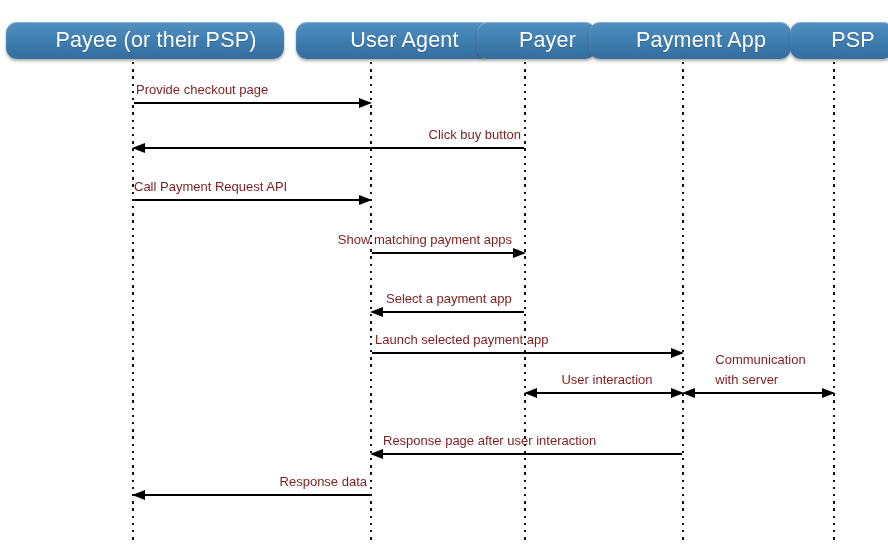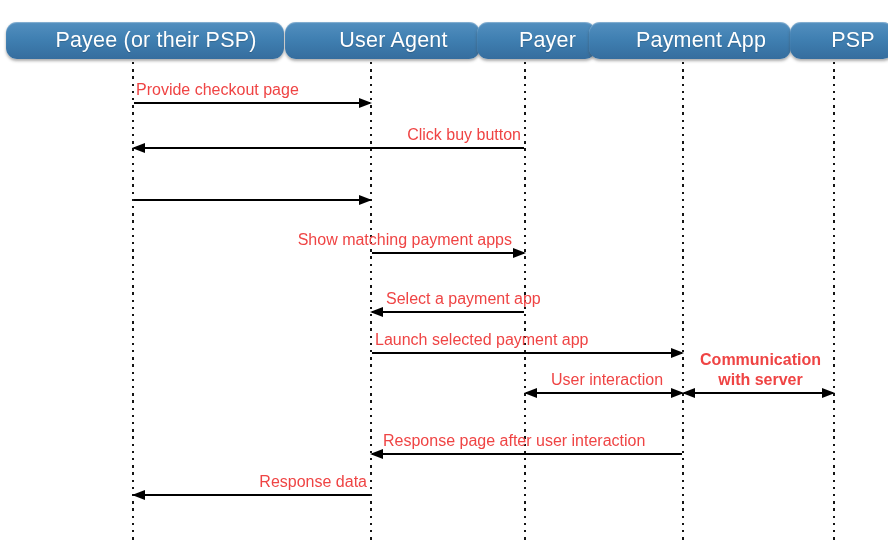--- a/index.html
+++ b/index.html
@@ -50,39 +50,39 @@
     position: absolute;
     top: -4px;
     width: 0; height: 0;
     border-top: 5px solid transparent;
     border-bottom: 5px solid transparent;
   }
   .head.right { right: -1px; border-left: 13px solid #000000; }
   .head.left  { left: -1px;  border-right: 13px solid #000000; }
   .message-label {
     position: absolute;
-    font-size: 16px;
+    font-size: 13px;
     line-height: 20px;
-    color: #ef4444;
+    color: #7f1d1d;
     white-space: pre;
   }
 </style>
 </head>
 <body>
 
 <div id="stage">
     <div class="lifeline" style="left: 132px; top: 62px; height: 478px;"></div>
     <div class="lifeline" style="left: 370px; top: 62px; height: 478px;"></div>
     <div class="lifeline" style="left: 524px; top: 62px; height: 478px;"></div>
     <div class="lifeline" style="left: 682px; top: 62px; height: 478px;"></div>
     <div class="lifeline" style="left: 833px; top: 62px; height: 478px;"></div>
     <div class="actor-box" style="left: 6px; width: 256px;">
       <span class="actor-label">Payee (or their PSP)</span>
     </div>
-    <div class="actor-box" style="left: 285px; width: 173px;">
+    <div class="actor-box" style="left: 296px; width: 173px;">
       <span class="actor-label">User Agent</span>
     </div>
     <div class="actor-box" style="left: 477px; width: 97px;">
       <span class="actor-label">Payer</span>
     </div>
     <div class="actor-box" style="left: 589px; width: 180px;">
       <span class="actor-label">Payment App</span>
     </div>
     <div class="actor-box" style="left: 790px; width: 82px;">
       <span class="actor-label">PSP</span>
@@ -94,20 +94,21 @@
     <div class="message-label" style="top: 80px; left: 136px;">Provide checkout page</div>
     <div class="message-arrow" style="left: 133px; top: 147px; width: 392px;">
       <div class="shaft"></div>
       <div class="head left"></div>
     </div>
     <div class="message-label" style="top: 125px; right: 367px;">Click buy button</div>
     <div class="message-arrow" style="left: 133px; top: 199px; width: 238px;">
       <div class="shaft"></div>
       <div class="head right"></div>
     </div>
+    <div class="message-label" style="top: 177px; left: 134px;">Call Payment Request API</div>
     <div class="message-arrow" style="left: 371px; top: 252px; width: 154px;">
       <div class="shaft"></div>
       <div class="head right"></div>
     </div>
     <div class="message-label" style="top: 230px; right: 376px;">Show matching payment apps</div>
     <div class="message-arrow" style="left: 371px; top: 311px; width: 154px;">
       <div class="shaft"></div>
       <div class="head left"></div>
     </div>
     <div class="message-label" style="top: 289px; left: 386px;">Select a payment app</div>
@@ -120,21 +121,21 @@
       <div class="shaft"></div>
       <div class="head right"></div>
       <div class="head left"></div>
     </div>
     <div class="message-label" style="top: 370px; left: 607px; transform: translateX(-50%); text-align: center;">User interaction</div>
     <div class="message-arrow" style="left: 683px; top: 392px; width: 151px;">
       <div class="shaft"></div>
       <div class="head right"></div>
       <div class="head left"></div>
     </div>
-    <div class="message-label" style="top: 350px; left: 760.5px; transform: translateX(-50%); text-align: center; font-weight: bold;">Communication
+    <div class="message-label" style="top: 350px; left: 760.5px; transform: translateX(-50%); ">Communication
 with server</div>
     <div class="message-arrow" style="left: 371px; top: 453px; width: 312px;">
       <div class="shaft"></div>
       <div class="head left"></div>
     </div>
     <div class="message-label" style="top: 431px; left: 383px;">Response page after user interaction</div>
     <div class="message-arrow" style="left: 133px; top: 494px; width: 238px;">
       <div class="shaft"></div>
       <div class="head left"></div>
     </div>

